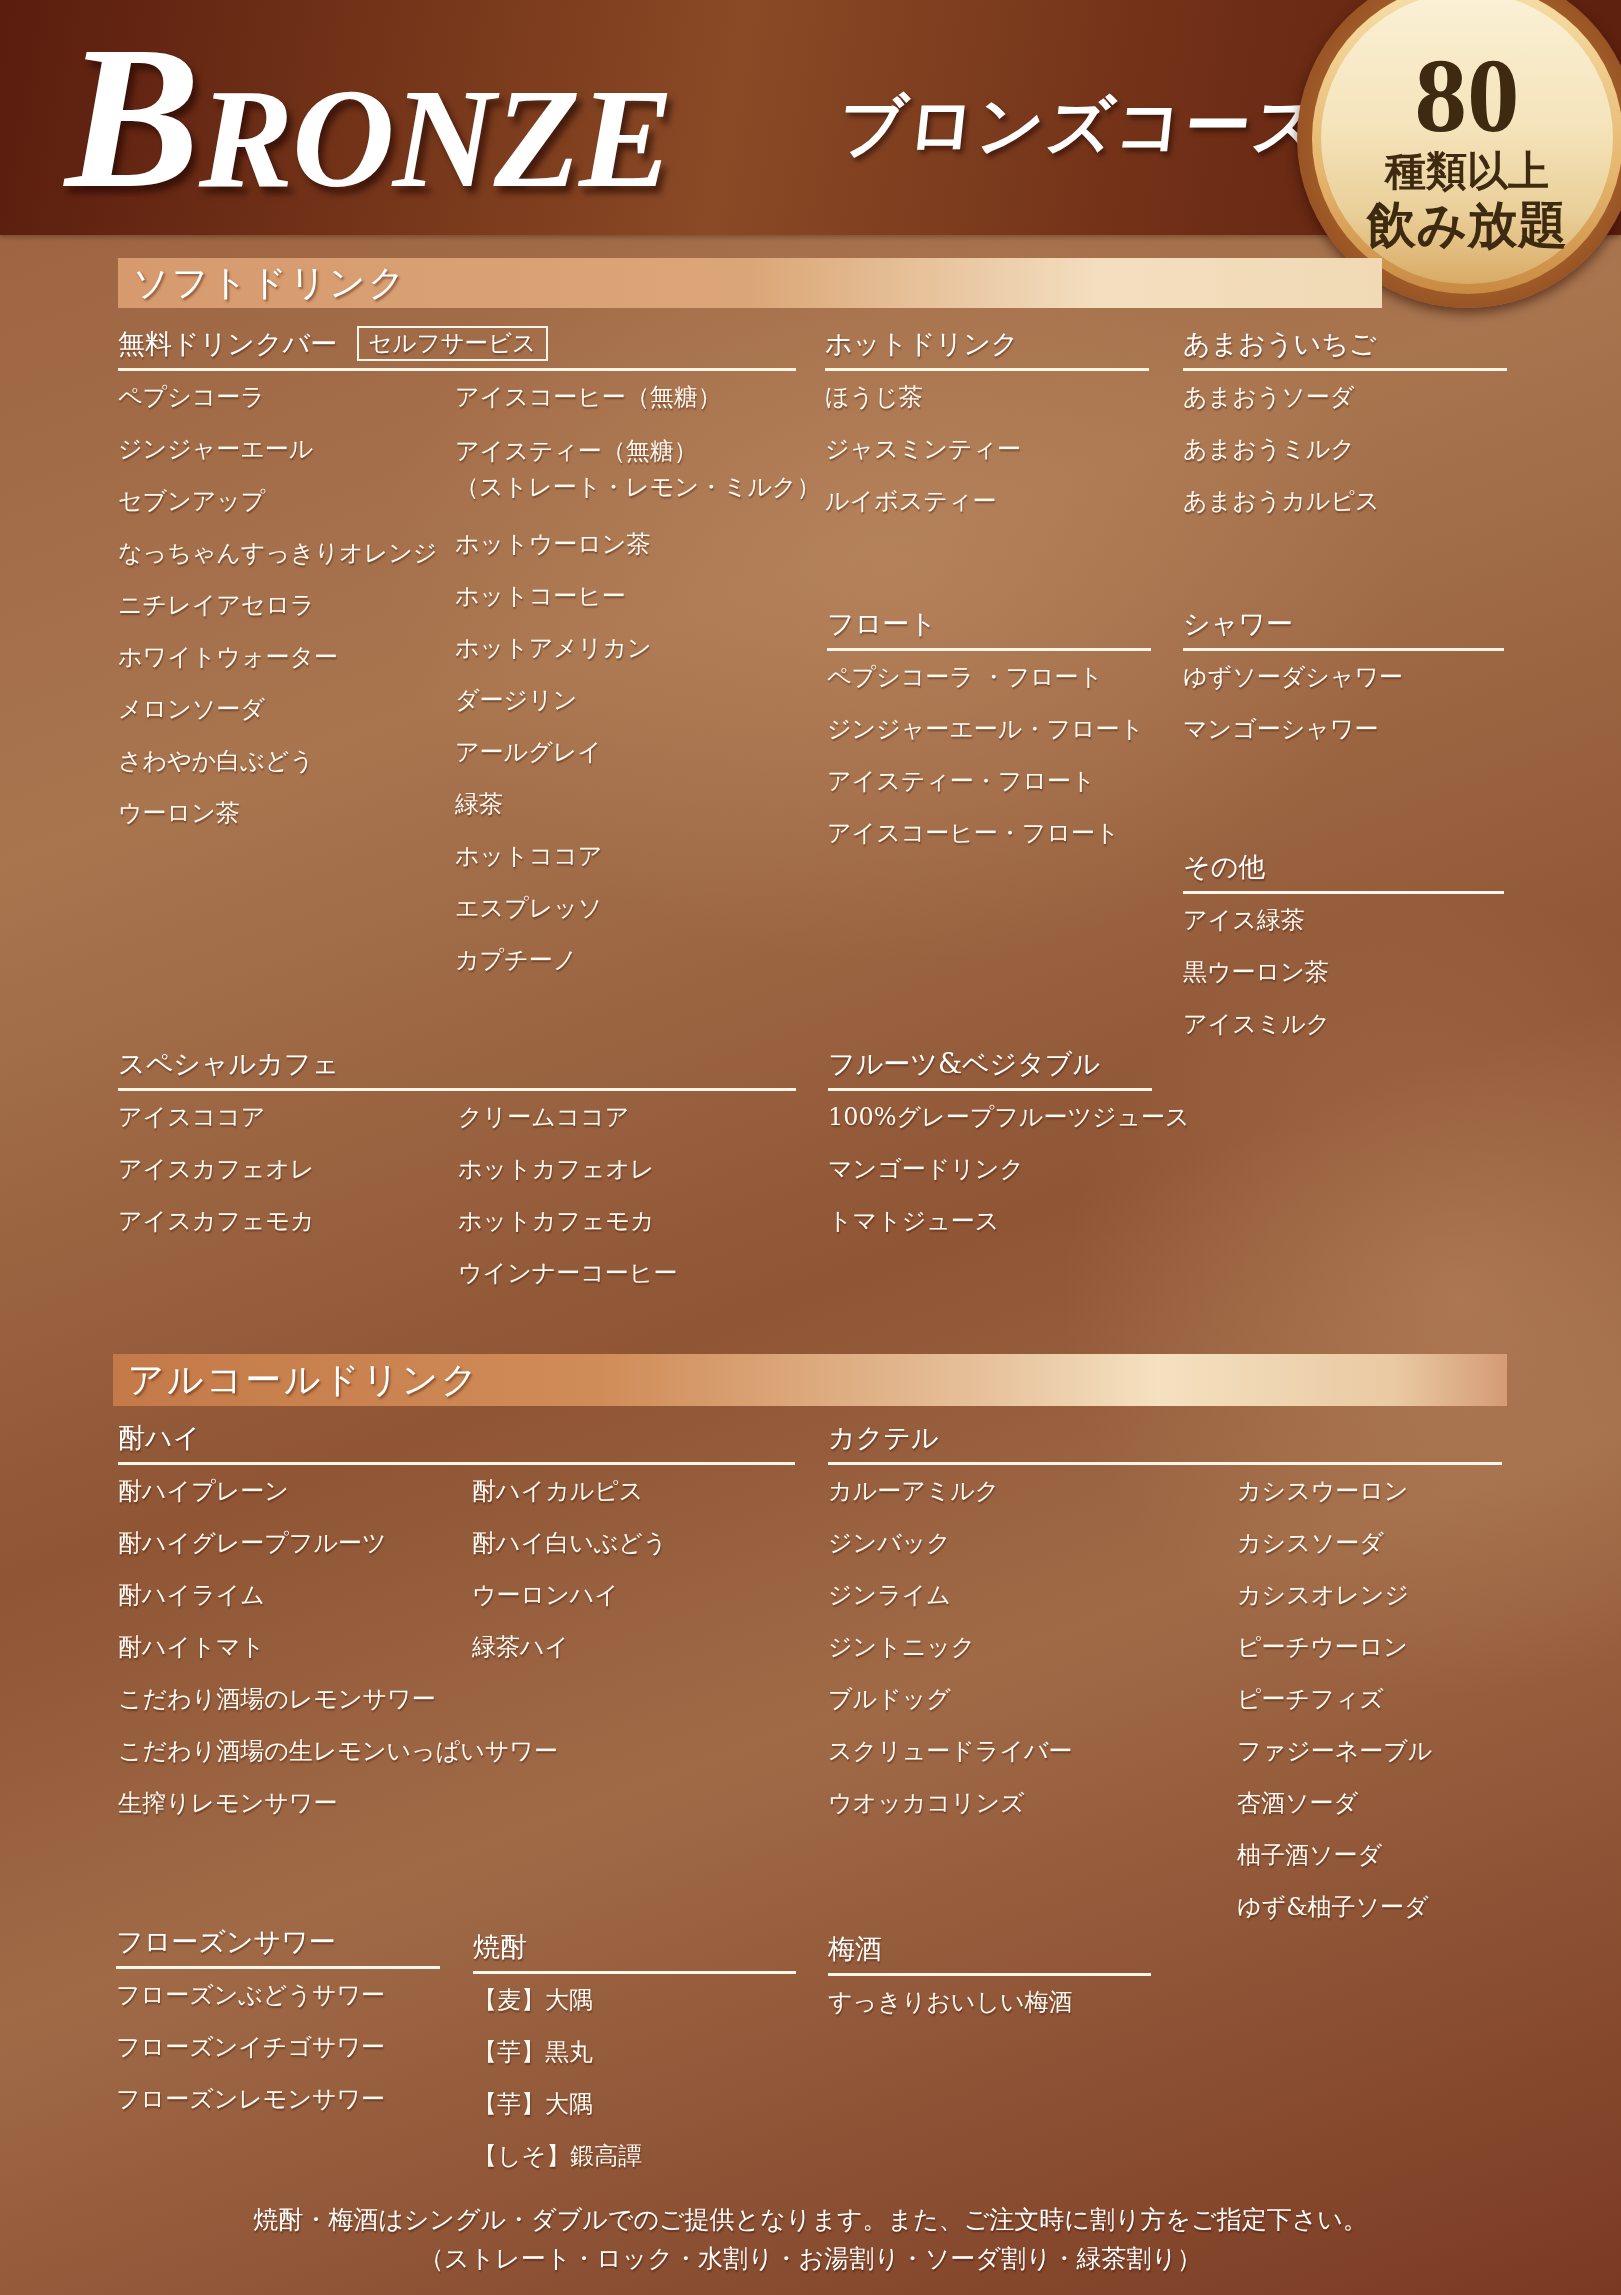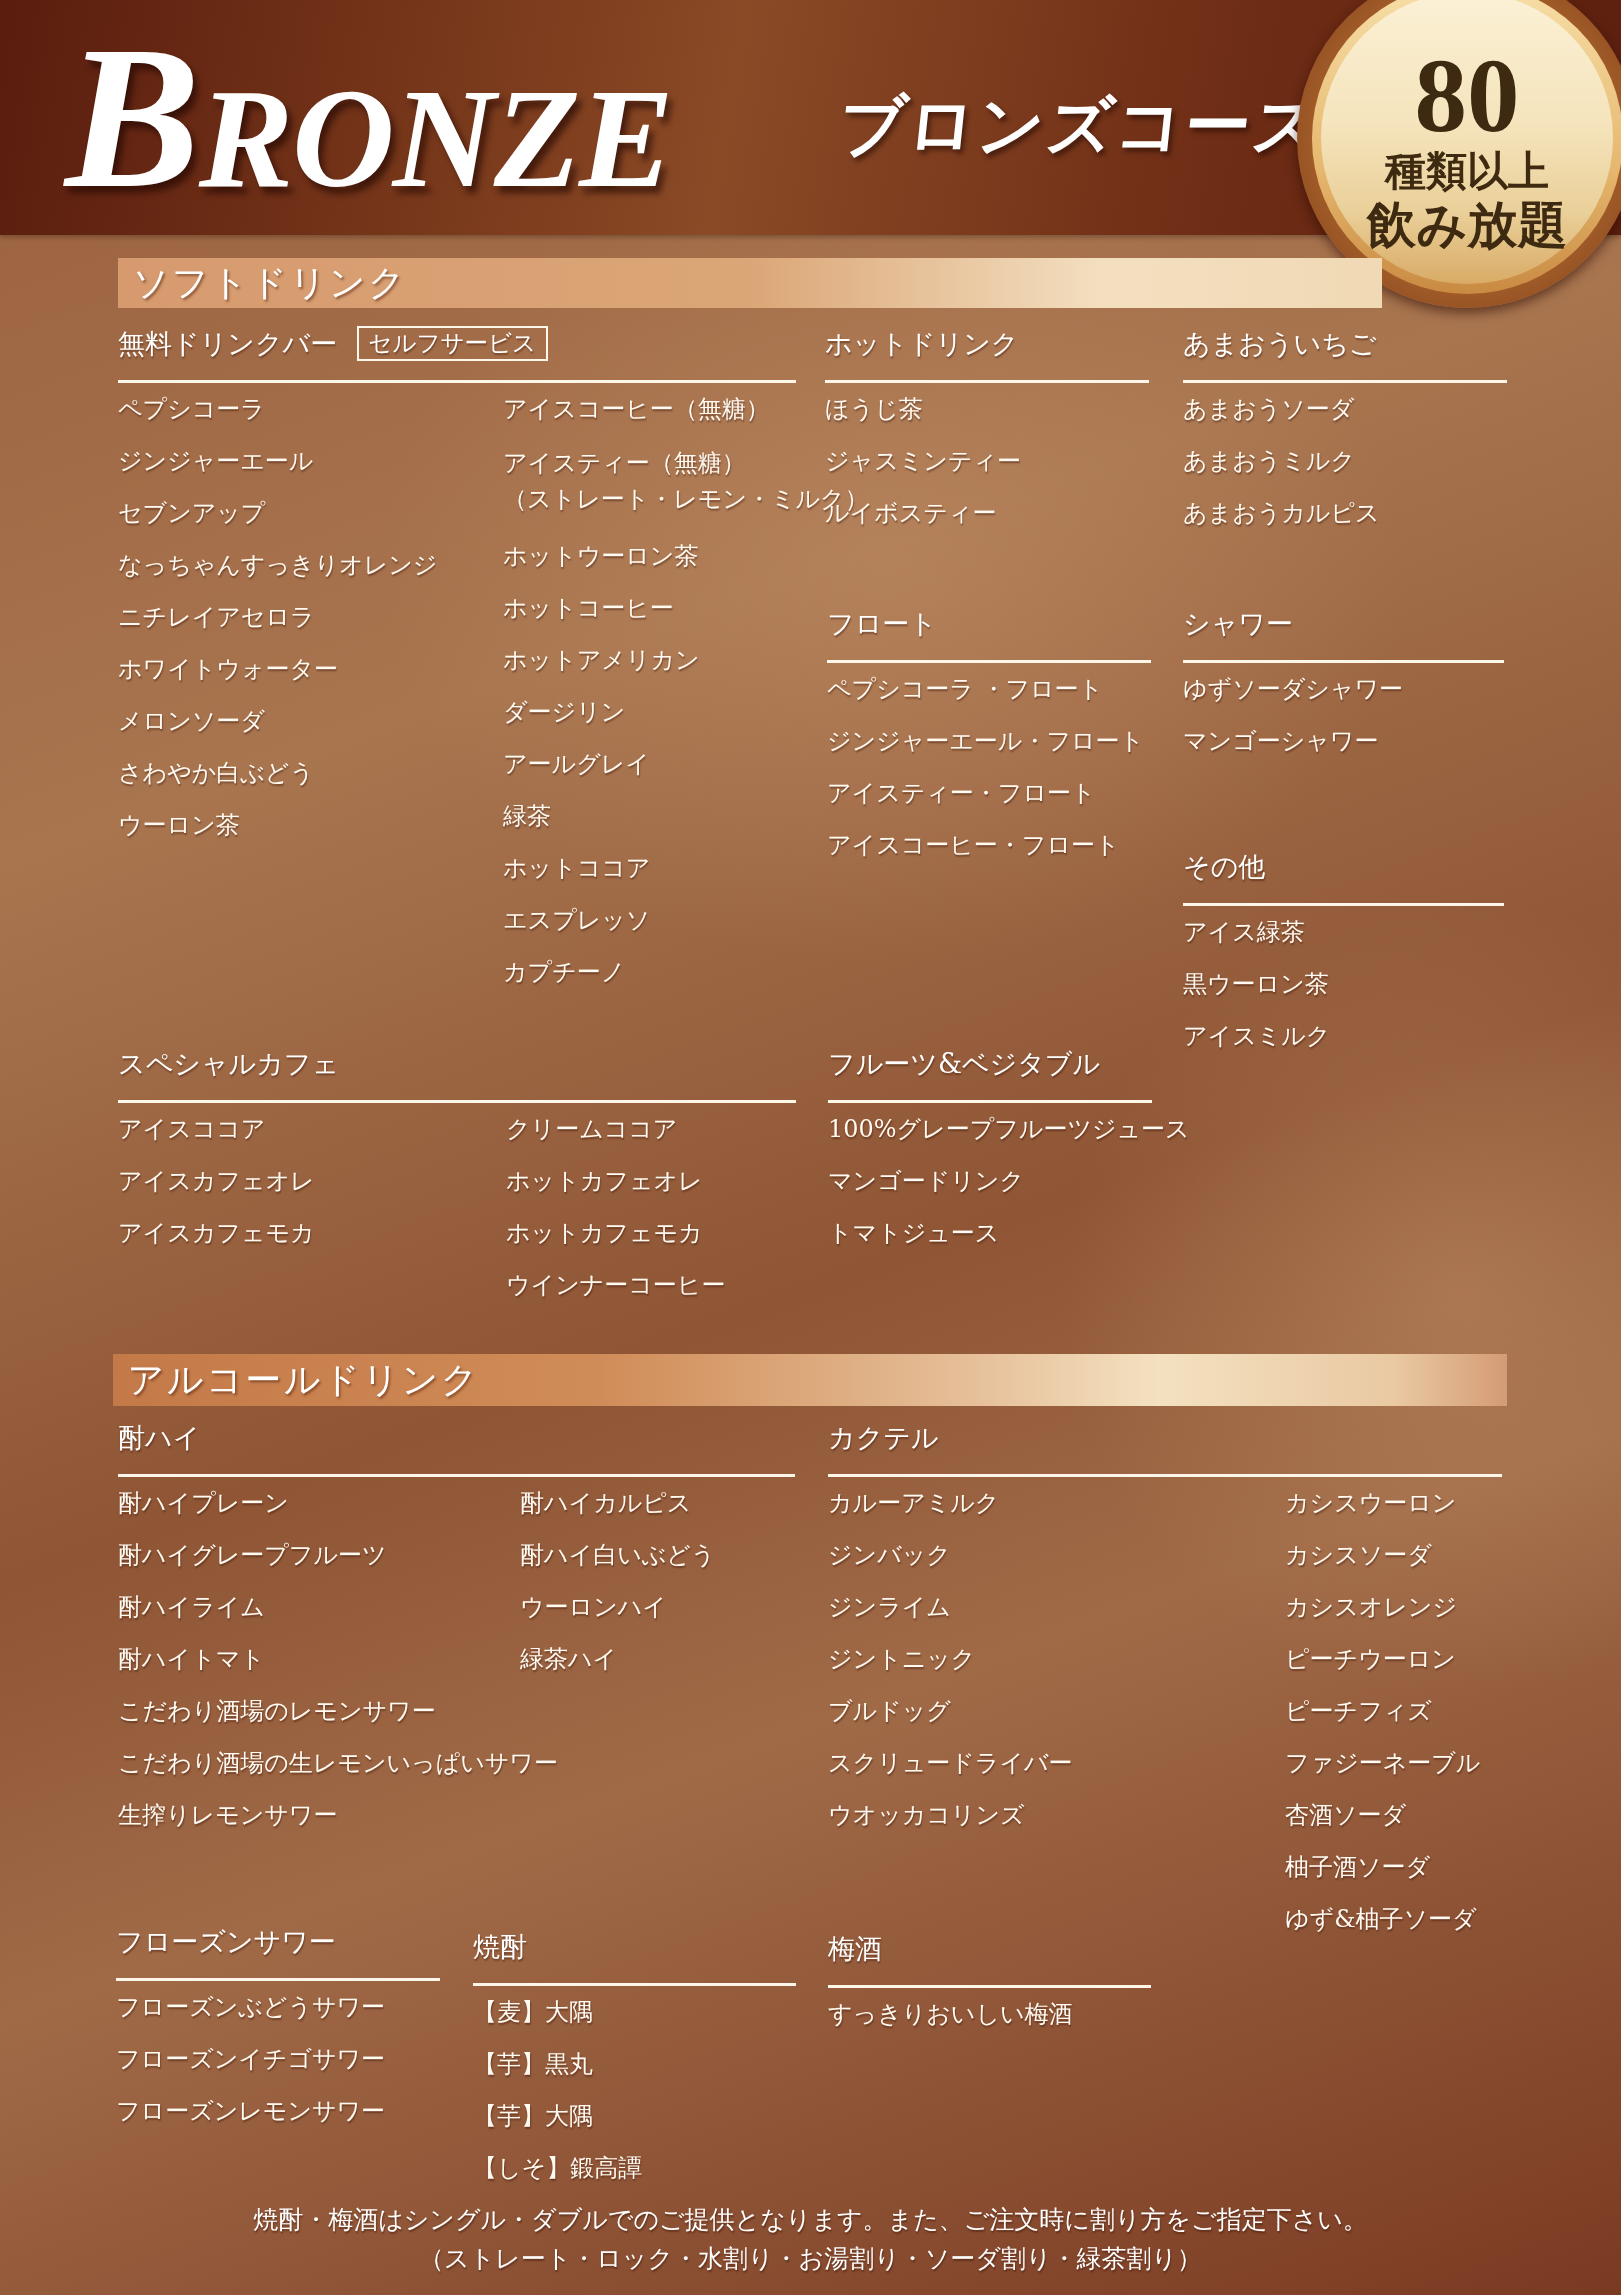--- a/index.html
+++ b/index.html
@@ -69,35 +69,35 @@
   }
   .banner.alcohol {
     left: 113px; top: 1354px; width: 1394px; height: 52px; line-height: 52px;
     background: linear-gradient(90deg, #c47a48 0%, #d08c58 35%, #e6c09a 62%, #f4e1c0 75%, #e9c9a2 92%, #d49b75 100%);
   }
 
   .section { position: absolute; }
   .sec-head {
     font-size: 27px; line-height: 36px; color: #ffffff;
     border-bottom: 3.2px solid #fff6ea;
-    padding-bottom: 18px;
+    padding-bottom: 6px;
     white-space: nowrap;
     text-shadow: 0.8px 1.6px 1.6px rgba(60,20,5,0.45);
   }
   .sec-head .tag {
     display: inline-block; margin-left: 19.5px;
     border: 2.4px solid #fff6ea; padding: 0 9.7px;
     font-size: 23.5px; line-height: 31px; vertical-align: 1.6px;
   }
   .items { list-style: none; }
   .items li {
     font-size: 24px; line-height: 52px; white-space: nowrap;
     text-shadow: 0.8px 1.6px 1.6px rgba(60,20,5,0.45);
   }
-  .col-pair { display: flex; gap: 48px; }
+  .col-pair { display: flex; }
   .col-pair > .items { flex: 0 0 auto; }
 
   .note {
     position: absolute; left: 0; width: 1621px; text-align: center;
     font-size: 25px; line-height: 37px; color: #ffffff;
     text-shadow: 0.8px 1.6px 1.6px rgba(60,20,5,0.5);
     font-family: Liberation Mono, monospace;
   }
 </style>
 </head>

